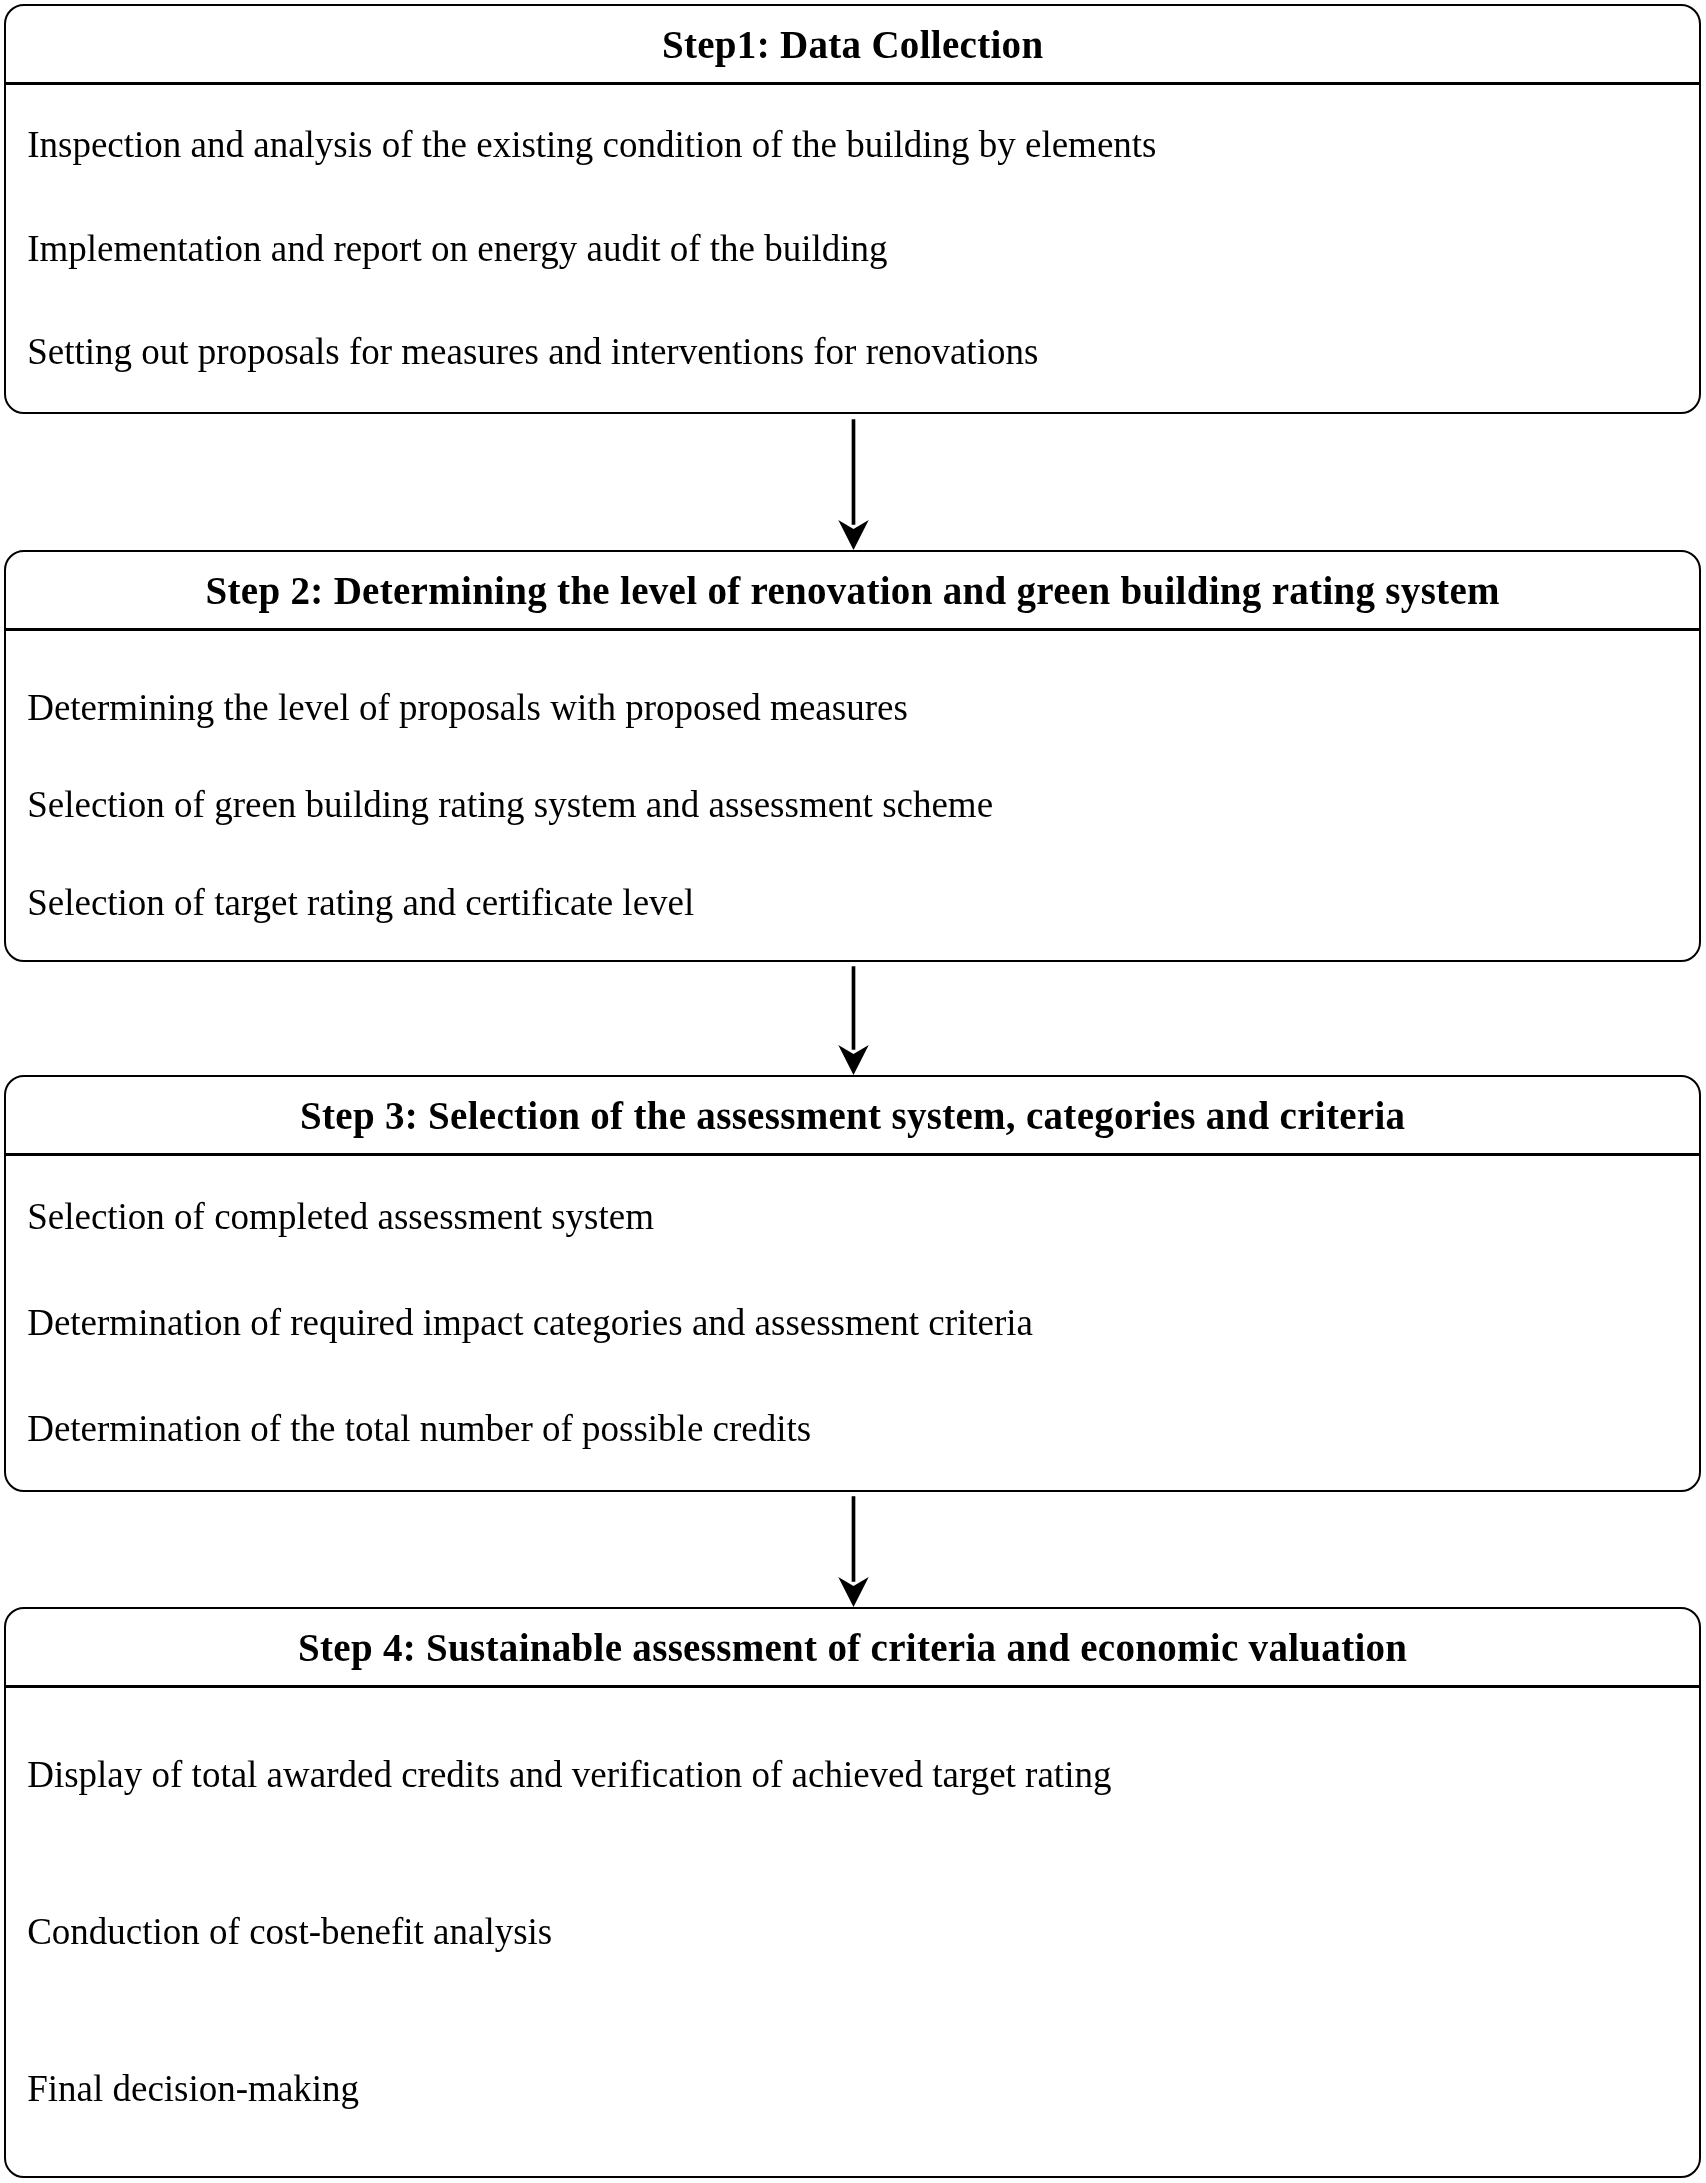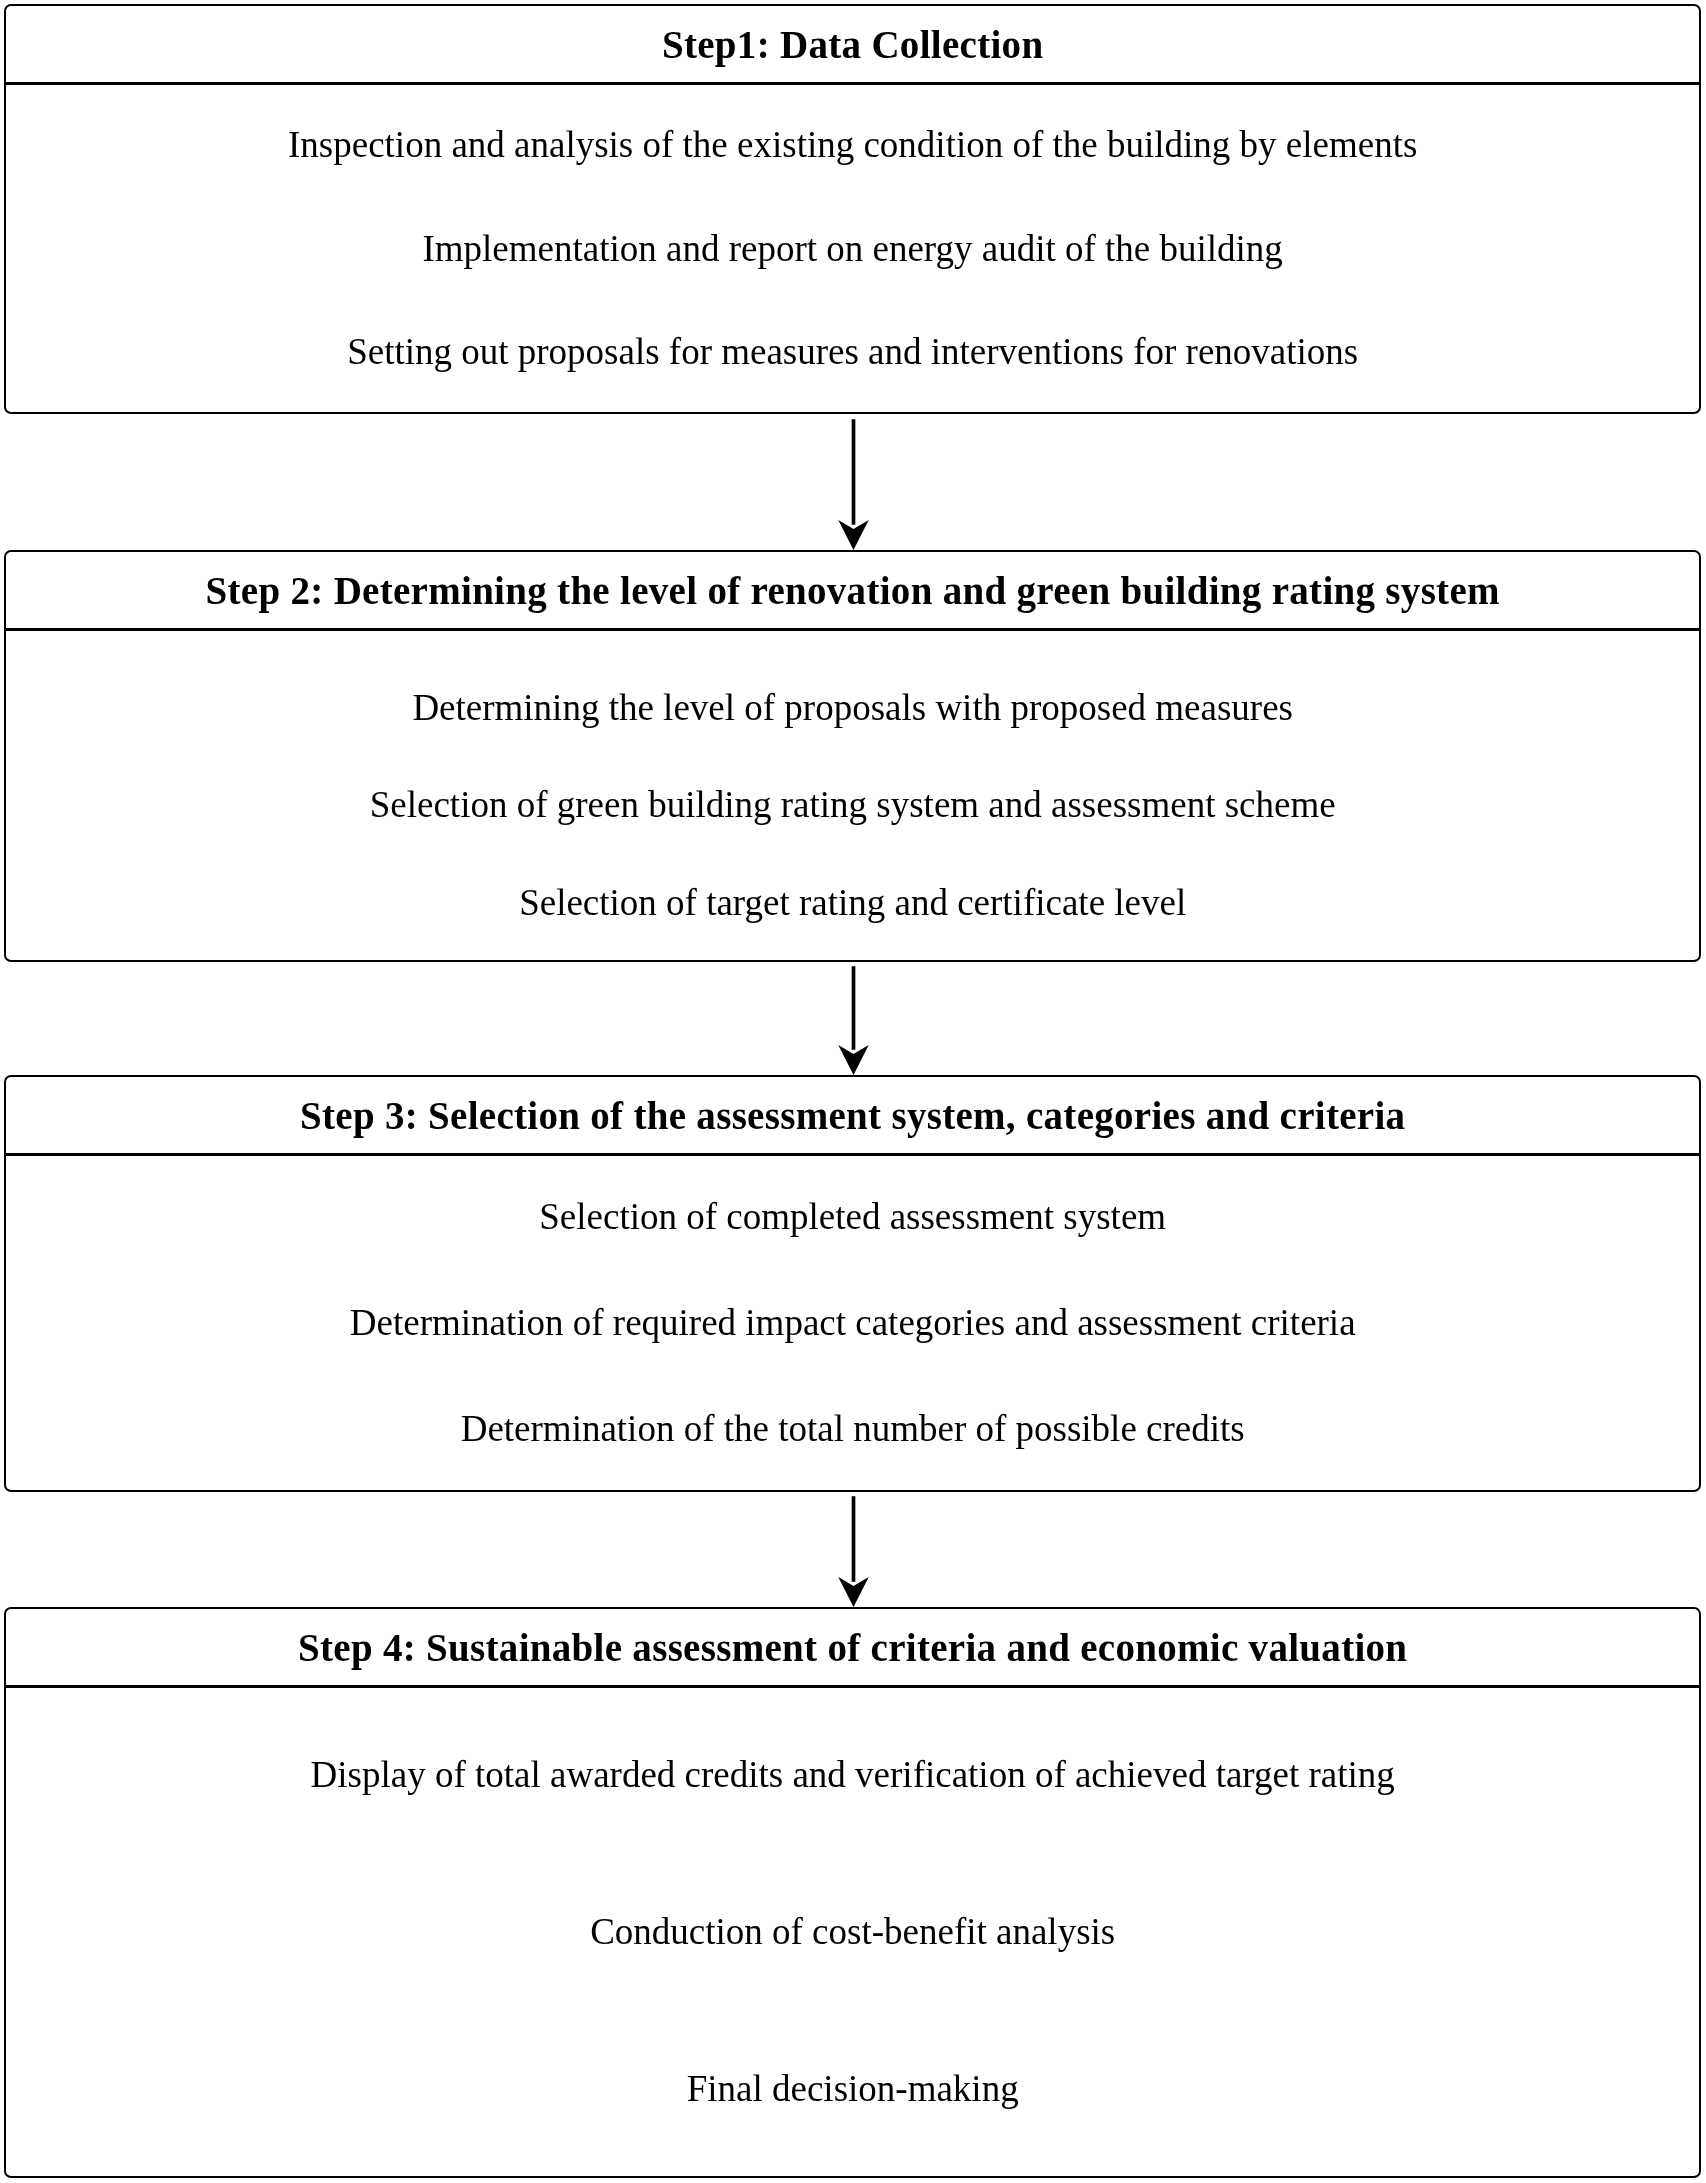--- a/index.html
+++ b/index.html
@@ -14,21 +14,21 @@
     background: #ffffff;
     font-family: "Liberation Serif", "DejaVu Serif", serif;
     color: #000000;
   }
   .step-box {
     position: absolute;
     left: 4.2px;
     width: 1697px;
     box-sizing: border-box;
     border: 2.6px solid #000000;
-    border-radius: 7px;
+    border-radius: 20px;
     background: #ffffff;
     display: flex;
     flex-direction: column;
     overflow: hidden;
   }
   .step-title {
     flex: 0 0 auto;
     height: 79px;
     box-sizing: border-box;
     border-bottom: 3.2px solid #000000;
@@ -41,24 +41,24 @@
     text-align: center;
   }
   .step-body {
     flex: 1 1 auto;
     display: flex;
     flex-direction: column;
     justify-content: space-around;
     padding: 8px 21px;
   }
   .step-item {
-    margin: 12px;
+    margin: 0;
     font-size: 37px;
     line-height: 1.25;
-    text-align: center;
+    text-align: left;
     white-space: normal;
   }
   .box1 { top: 4.2px;    height: 410px; }
   .box2 { top: 550px; height: 412px; gap: 20px; }
   .box3 { top: 1075px; height: 417px; }
   .box4 { top: 1607px; height: 571px; }
   .arrow {
     position: absolute;
     left: 822px;
     width: 63px;

